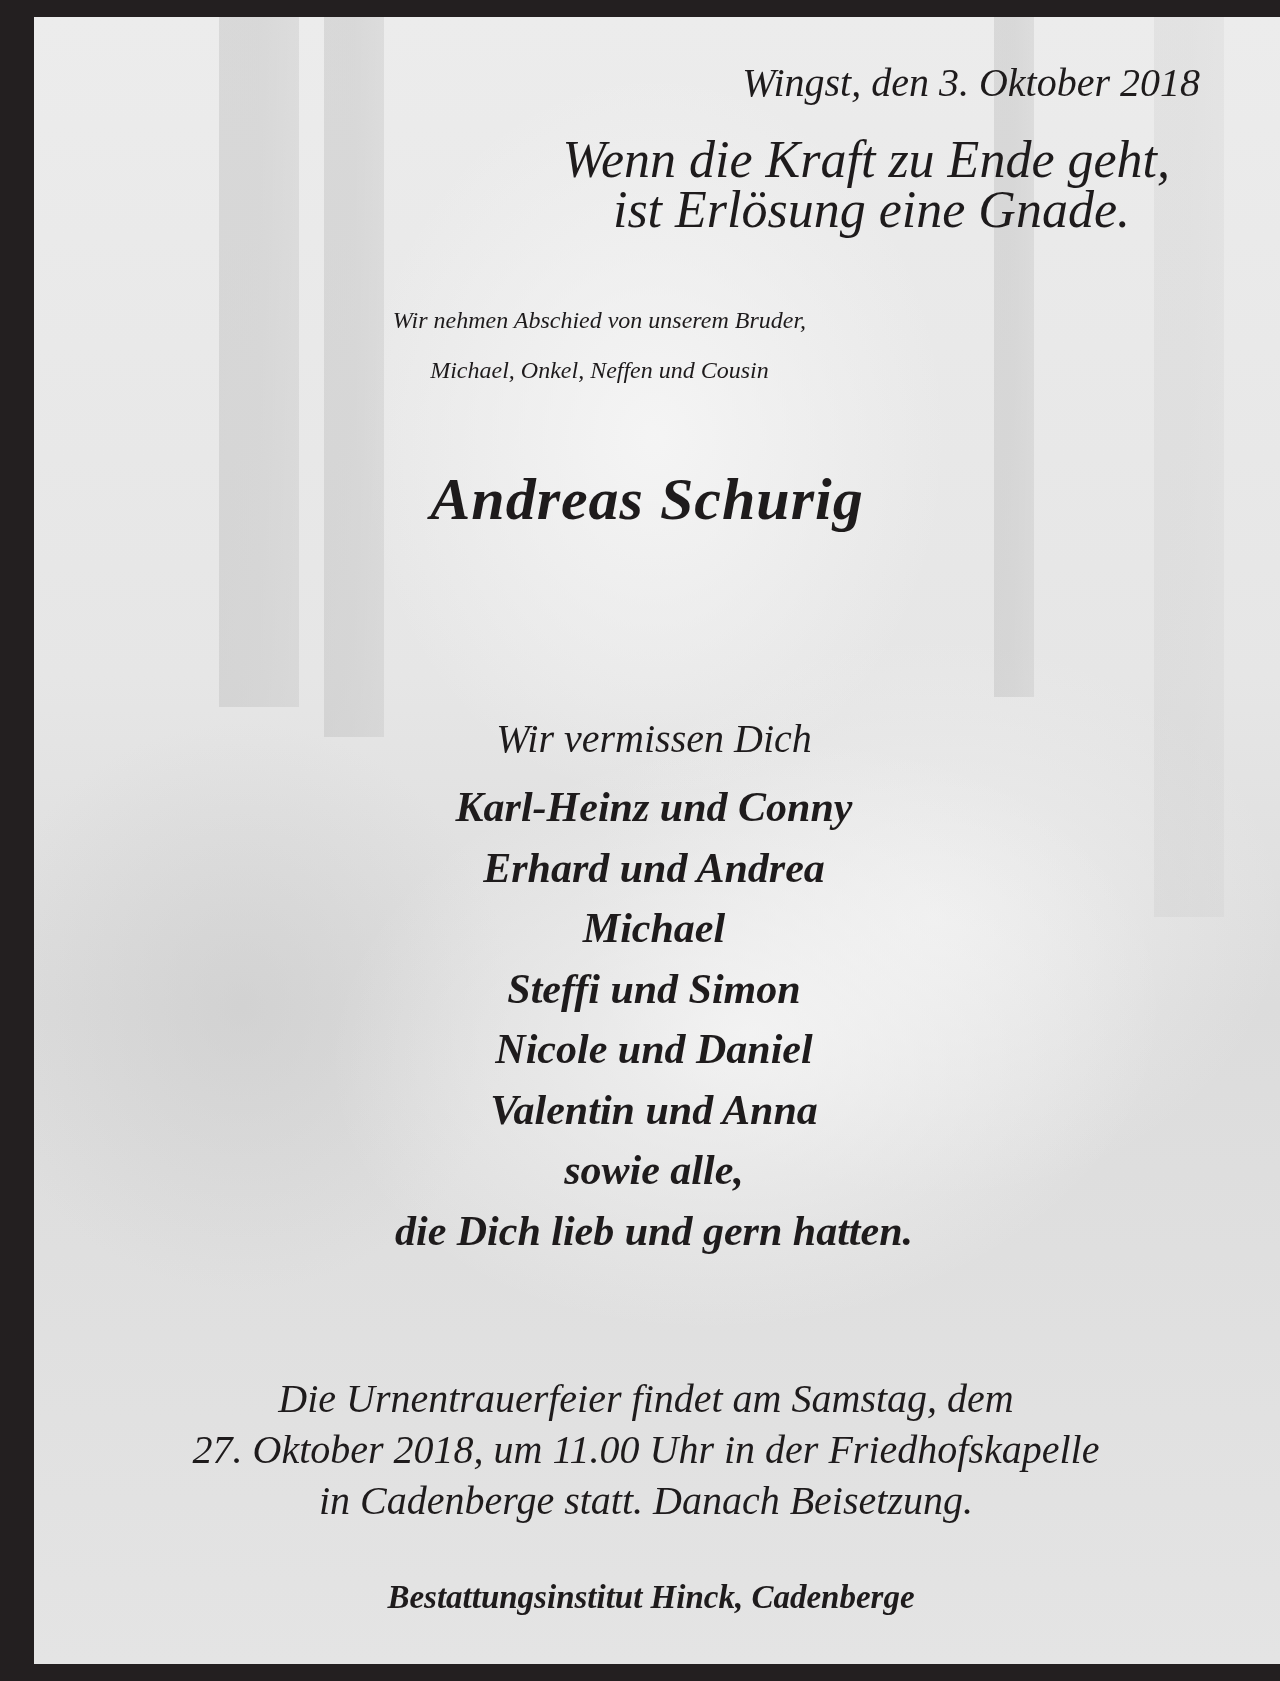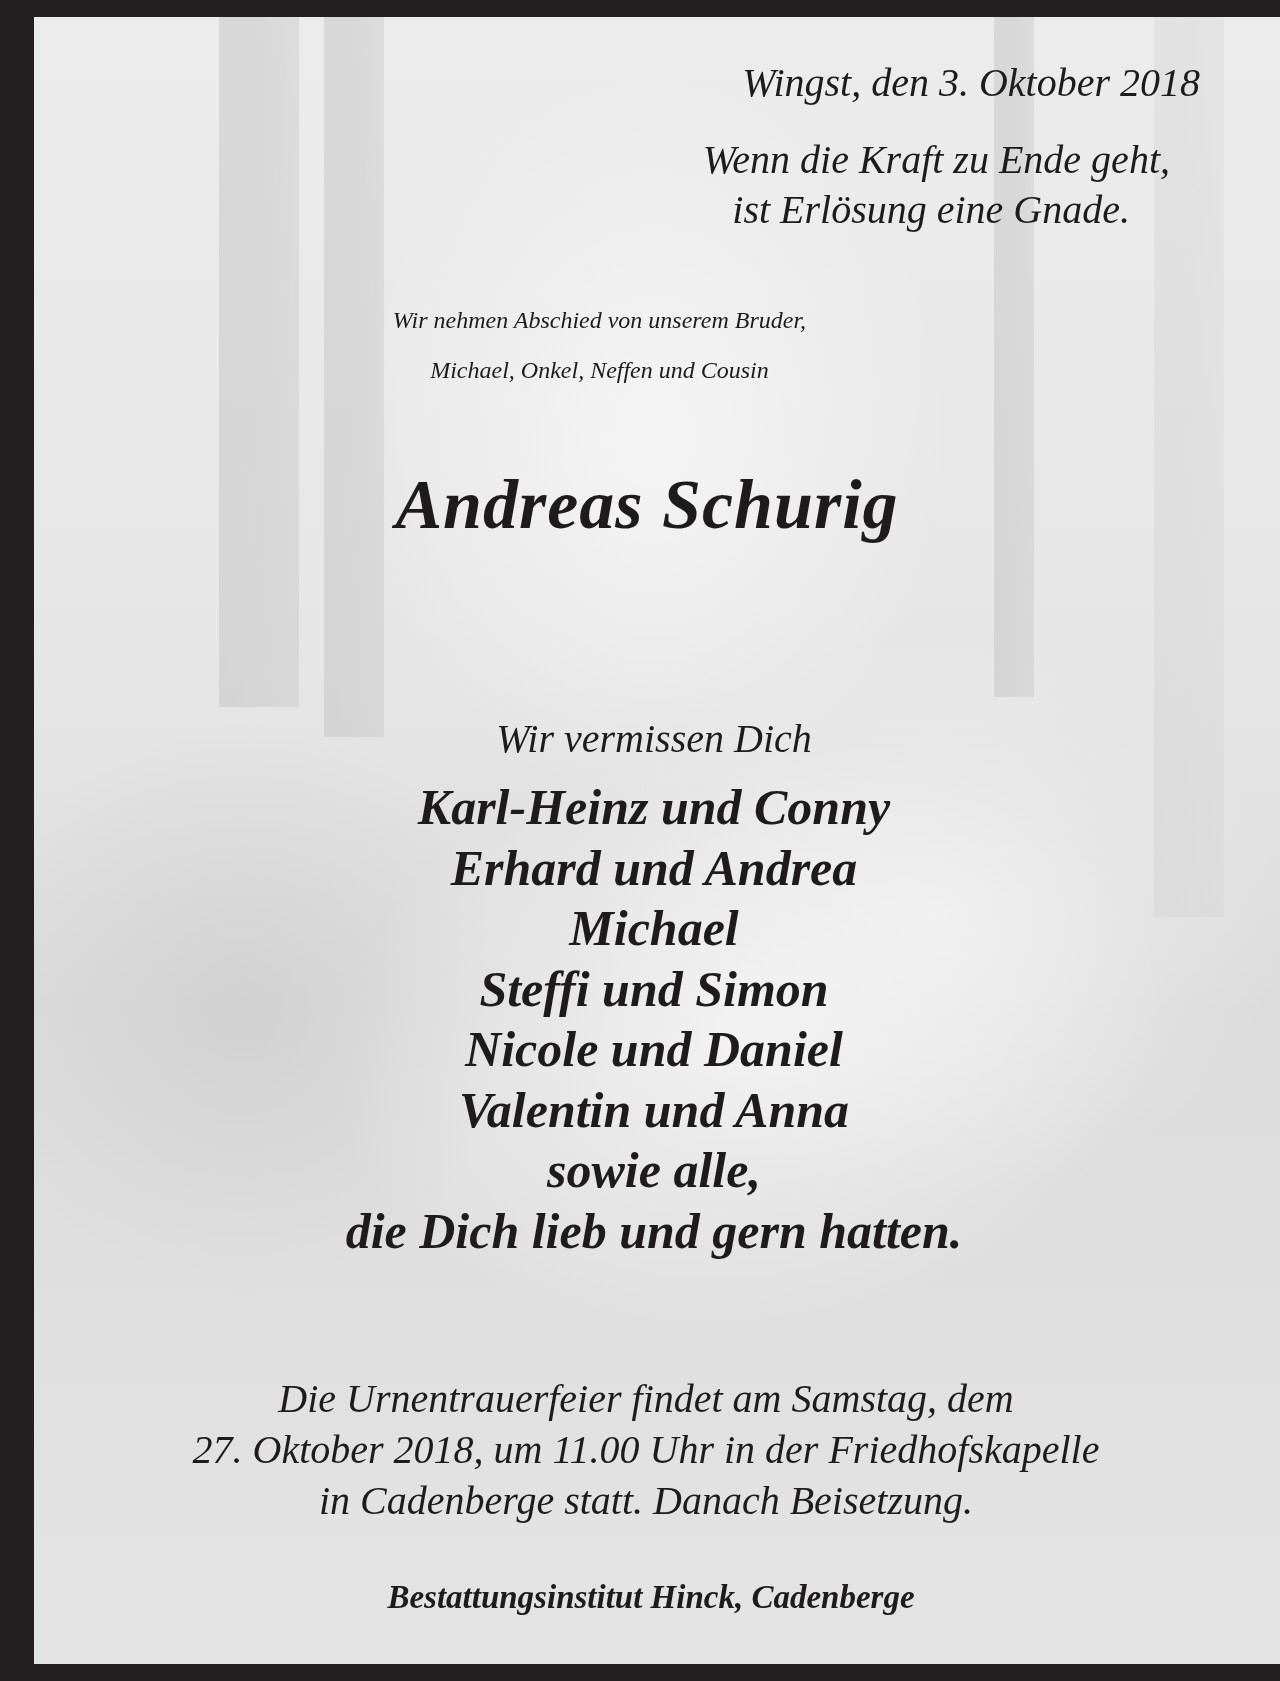--- a/index.html
+++ b/index.html
@@ -31,28 +31,28 @@
   .shade-left {
     position:absolute; left:0; top:640px; width:520px; height:700px;
     background:radial-gradient(ellipse 360px 380px at 40% 50%, rgba(200,200,200,0.5), rgba(200,200,200,0) 75%);
   }
 
   .content { position:absolute; inset:0; color:#1e1b1c; font-family:"DejaVu Serif","Liberation Serif",serif; }
   .it { font-style:italic; font-family:"Liberation Serif","DejaVu Serif",serif; }
   .line { position:absolute; white-space:nowrap; }
 
   .place-date { right:80px; top:42px; font-size:40px; }
-  .motto { right:110px; top:118px; width:700px; text-align:right; font-size:40px; line-height:50px; }
+  .motto { right:110px; top:118px; width:700px; text-align:right; font-size:52px; line-height:50px; }
   .motto .l2 { display:block; padding-right:40px; }
   .farewell { left:0; right:0; top:278px; text-align:center; font-size:24px; line-height:50px; padding-right:115px; }
-  .name { left:0; right:0; top:448px; text-align:center; font-size:70px; font-weight:bold; letter-spacing:1px; padding-right:20px;font-style:italic; }
+  .name { left:0; right:0; top:448px; text-align:center; font-size:60px; font-weight:bold; letter-spacing:1px; padding-right:20px;font-style:italic; }
   .dates { left:275px; top:566px; font-size:40px; }
   .dates .death { position:absolute; left:375px; top:0; }
   .miss { left:0; right:0; top:698px; text-align:center; font-size:40px; padding-right:6px; }
-  .family { left:0; right:0; top:760px; text-align:center; font-size:50px; font-weight:bold; line-height:60.5px; padding-right:6px; }
+  .family { left:0; right:0; top:760px; text-align:center; font-size:42px; font-weight:bold; line-height:60.5px; padding-right:6px; }
   .family div { height:60.5px; }
   .ceremony { left:0; right:0; top:1356px; text-align:center; font-size:40px; line-height:51px; padding-right:22px; }
   .undertaker { left:0; right:0; top:1562px; text-align:center; font-size:33px; font-weight:bold; padding-right:12px; }
 </style>
 </head>
 <body>
 
 <div class="frame">
   <div class="bg">
     <div class="haze"></div>

